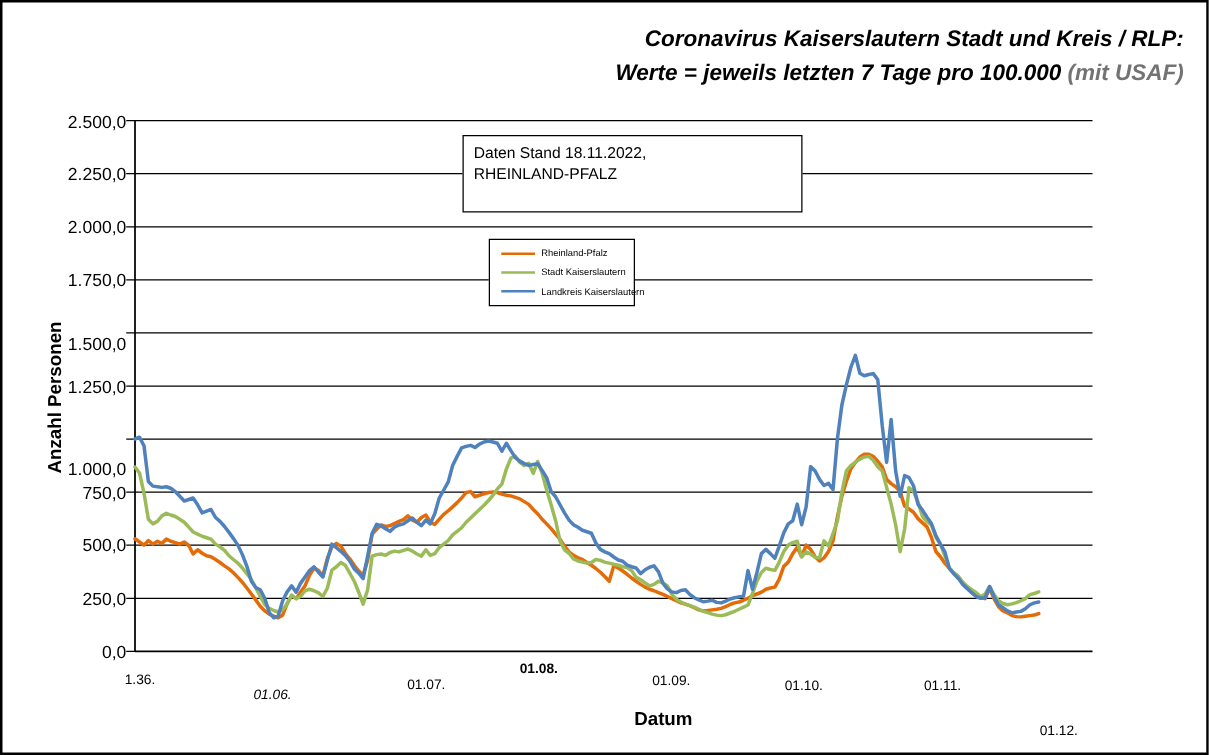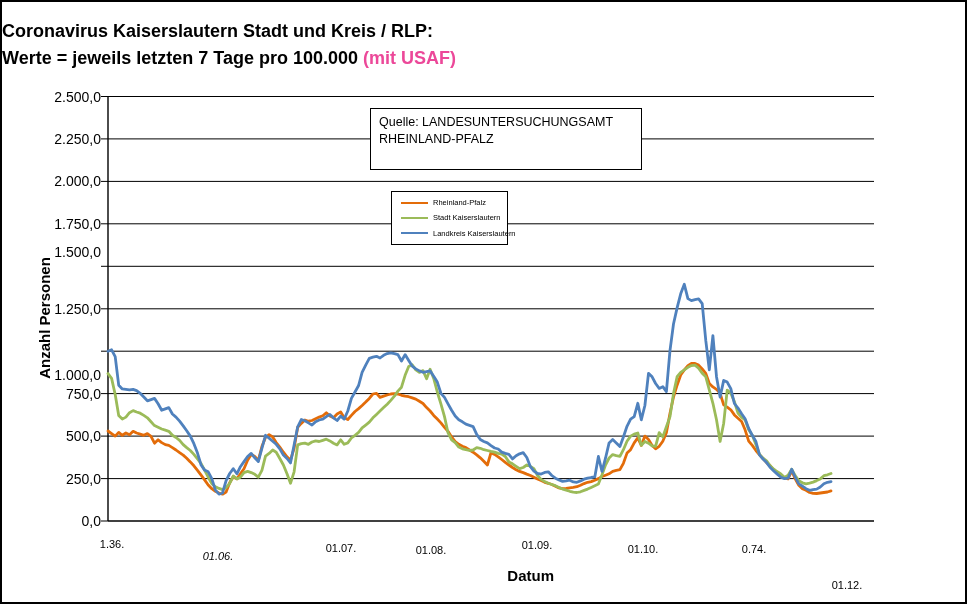--- a/index.html
+++ b/index.html
@@ -1,20 +1,20 @@
 <!DOCTYPE html>
 <html><head>
 <meta charset="utf-8">
 <style>
   html,body{margin:0;padding:0;background:#888;}
   .page{position:relative;width:967px;height:604px;background:#fff;border:2px solid #000;
         box-sizing:border-box;overflow:hidden;font-family:"Liberation Sans",sans-serif;color:#000;}
-  .title{position:absolute;left:0;top:16px;width:945px;text-align:left;
-         font-size:18px;font-weight:bold;line-height:27px;}
-  .title .red{color:#ec4899;}
+  .title{position:absolute;left:0;top:16px;width:945px;text-align:right;
+         font-size:18px;font-weight:bold;line-height:27px;font-style:italic;}
+  .title .red{color:#737373;}
   #plot{position:absolute;left:0;top:0;}
   .ytick{position:absolute;width:62px;text-align:right;font-size:14px;line-height:12px;}
   .xtick{position:absolute;width:46px;text-align:center;font-size:11px;line-height:12px;}
   .yaxis-title{position:absolute;left:-106px;top:306px;width:300px;height:20px;text-align:center;
                font-size:15px;font-weight:bold;transform:rotate(-90deg);}
   .xaxis-title{position:absolute;left:428px;top:565px;width:124px;text-align:right;
                font-size:15px;font-weight:bold;}
   .infobox{position:absolute;left:368px;top:106px;width:272px;height:62px;background:#fff;
            border:1px solid #000;box-sizing:border-box;padding:5px 8px;
            font-size:12.5px;line-height:17px;white-space:nowrap;}
@@ -65,42 +65,42 @@
   </div>
 
   <div class="yaxis-title">Anzahl Personen</div>
   <div class="xaxis-title">Datum</div>
 
   <div id="yticks">
       <div class="ytick" style="left: 37px; top: 88.5px;">2.500,0</div>
       <div class="ytick" style="left: 37px; top: 130.95px;">2.250,0</div>
       <div class="ytick" style="left: 37px; top: 173.4px;">2.000,0</div>
       <div class="ytick" style="left: 37px; top: 215.85px;">1.750,0</div>
-      <div class="ytick" style="left: 37px; top: 244px;">1.500,0</div>
+      <div class="ytick" style="left: 37px; top: 267px;">1.500,0</div>
       <div class="ytick" style="left: 37px; top: 300.75px;">1.250,0</div>
       <div class="ytick" style="left: 37px; top: 343.2px; margin-top: 24px;">1.000,0</div>
       <div class="ytick" style="left: 37px; top: 385.65px;">750,0</div>
       <div class="ytick" style="left: 37px; top: 428.1px;">500,0</div>
       <div class="ytick" style="left: 37px; top: 470.55px;">250,0</div>
       <div class="ytick" style="left: 37px; top: 513px;">0,0</div>
     </div>
   <div id="xticks">
       <div class="xtick" style="left: 87px; top: 536px;">1.36.</div>
       <div class="xtick" style="left: 193px; top: 548px; font-style: italic;">01.06.</div>
       <div class="xtick" style="left: 316px; top: 540px;">01.07.</div>
-      <div class="xtick" style="left: 406px; top: 542px;">01.08.</div>
+      <div class="xtick" style="left: 406px; top: 527px; font-weight: bold;">01.08.</div>
       <div class="xtick" style="left: 512px; top: 537px;">01.09.</div>
       <div class="xtick" style="left: 618px; top: 541px;">01.10.</div>
-      <div class="xtick" style="left: 729px; top: 541px;">0.74.</div>
+      <div class="xtick" style="left: 729px; top: 541px;">01.11.</div>
       <div class="xtick" style="left: 822px; top: 537px; margin-top: 40px;">01.12.</div>
     </div>
 
   <div class="infobox">
       <div id="infolines">
-        <div>Quelle: LANDESUNTERSUCHUNGSAMT</div>
+        <div>Daten Stand 18.11.2022,</div>
         <div>RHEINLAND-PFALZ</div>
       </div>
     </div>
 
   <div class="legend" id="legend">
       <div class="legend-item">
         <span class="swatch" style="background: rgb(227, 108, 9);"></span>
         <span class="lbl">Rheinland-Pfalz</span>
       </div>
       <div class="legend-item">

